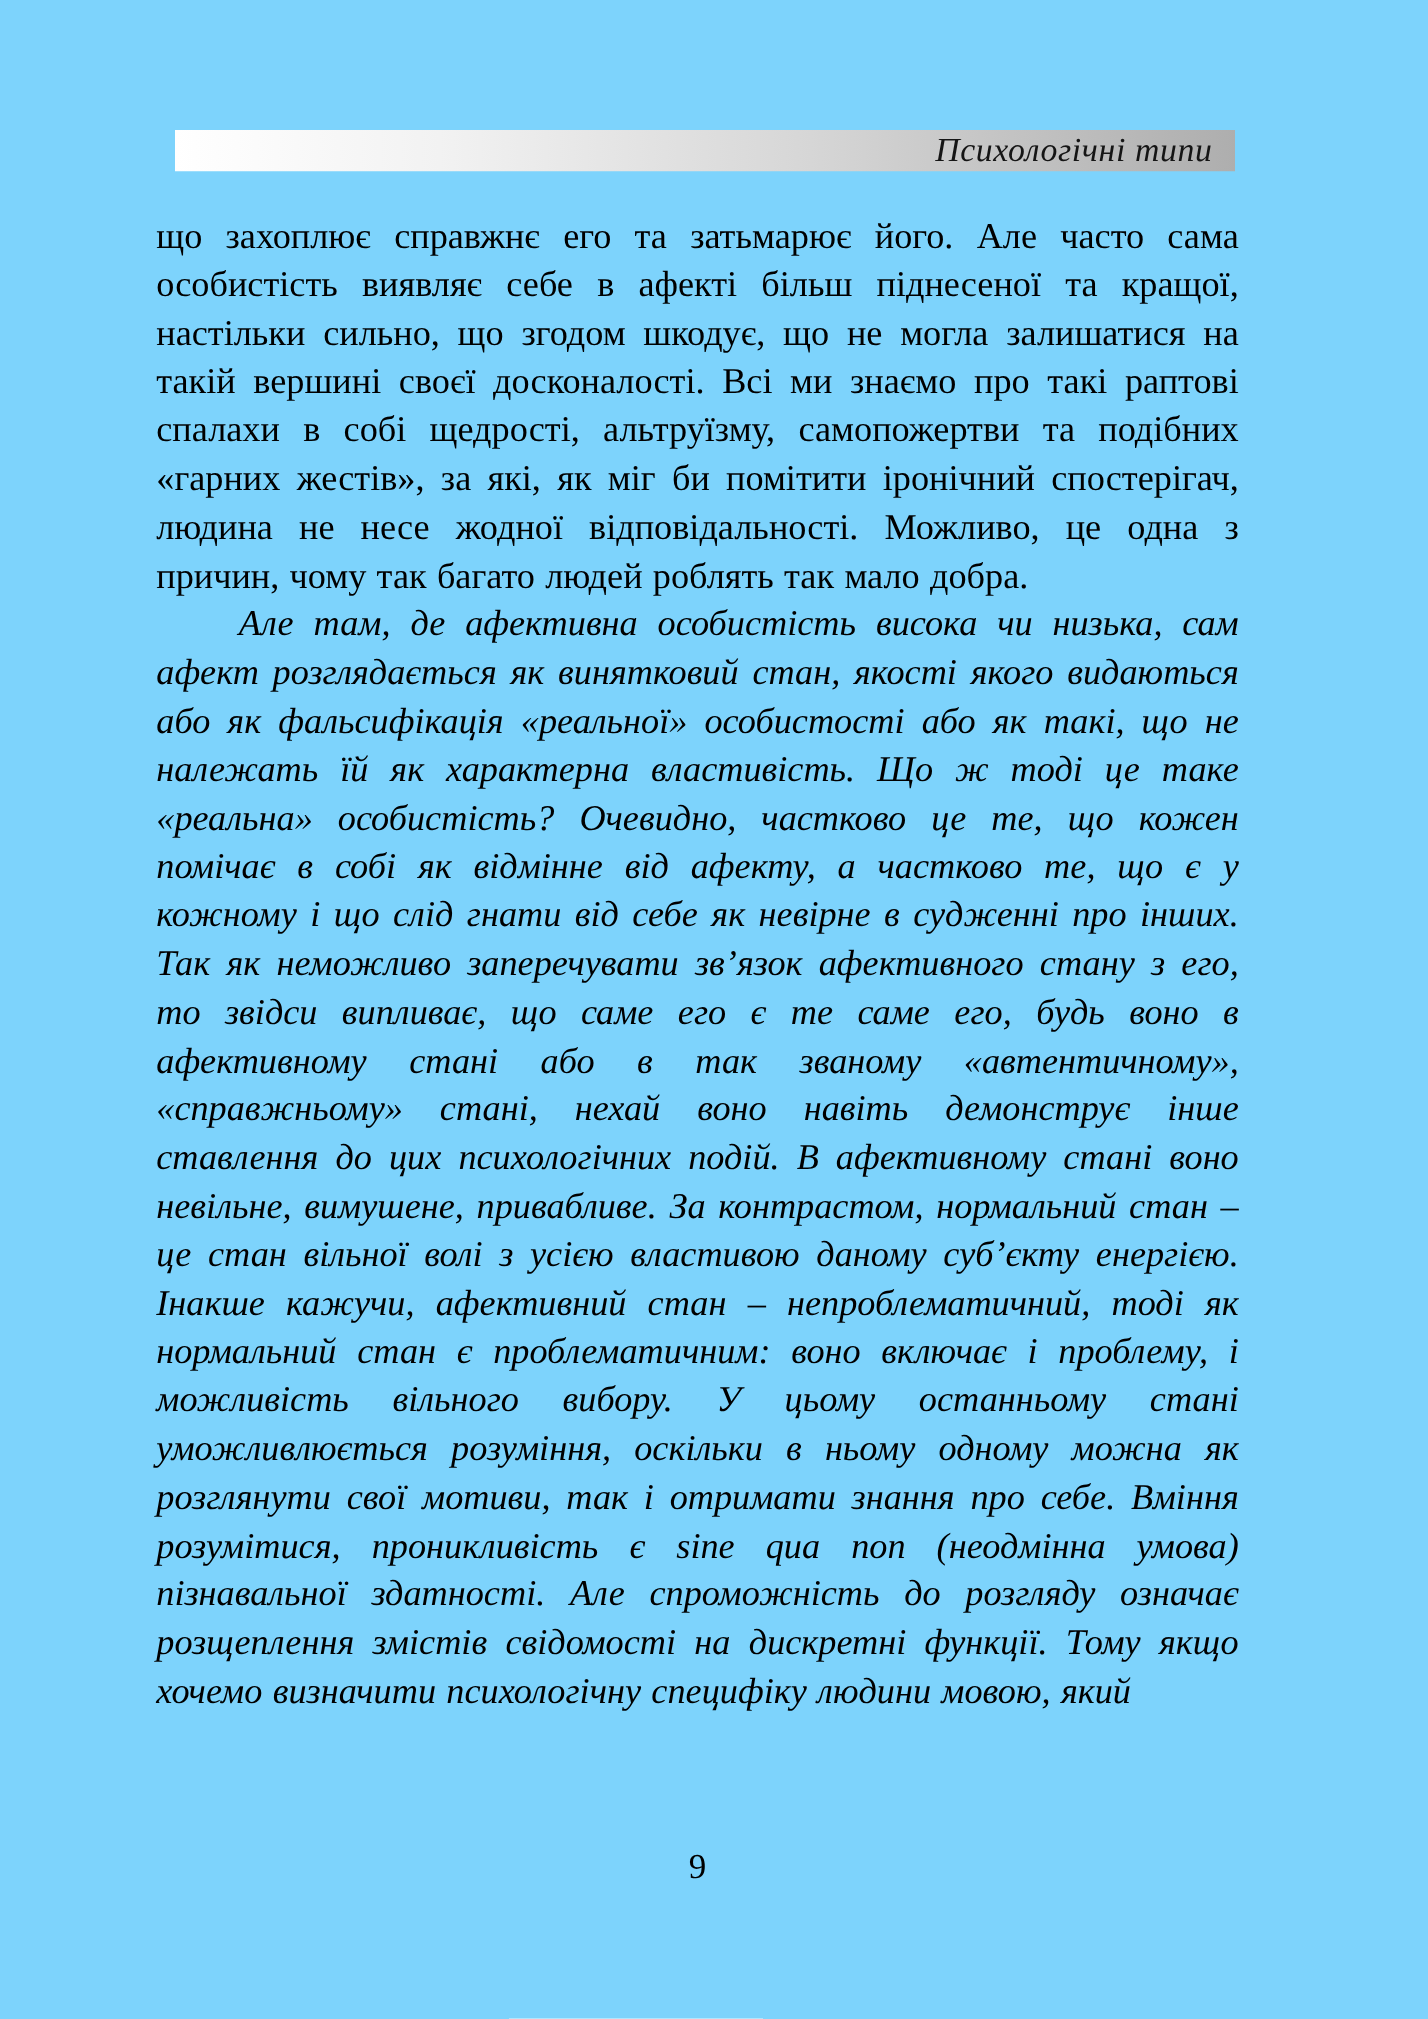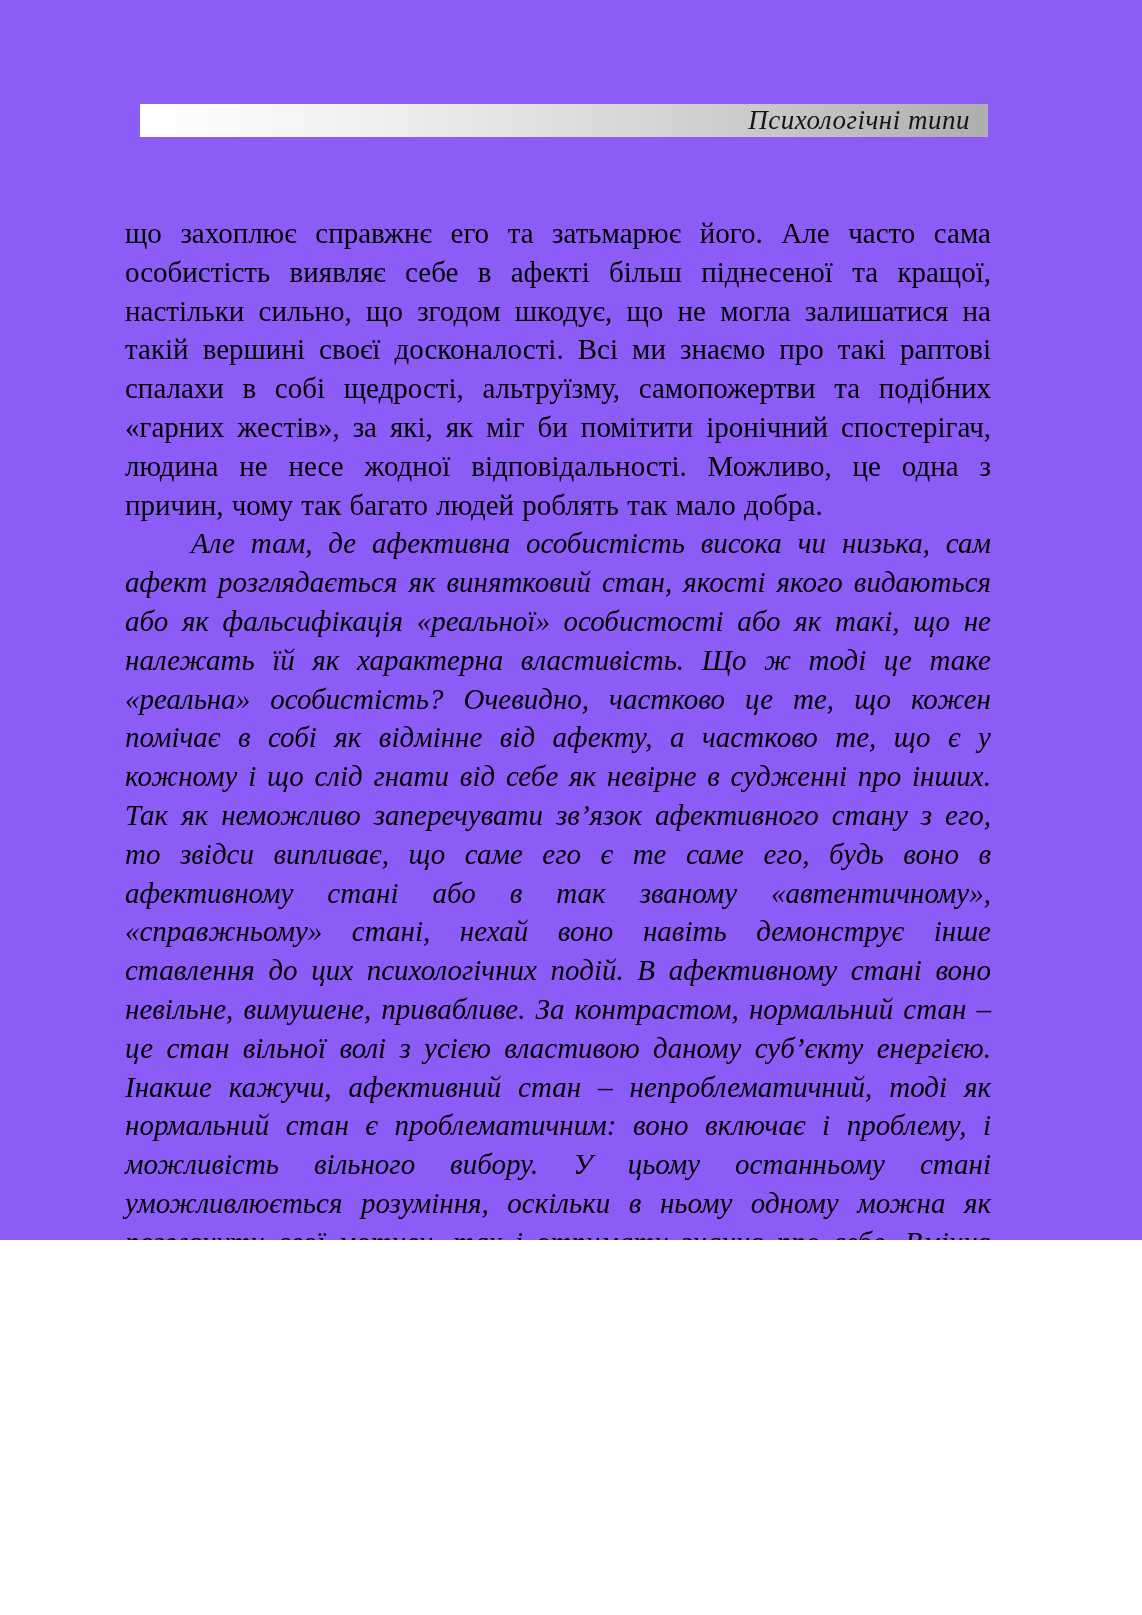--- a/index.html
+++ b/index.html
@@ -3,22 +3,22 @@
 <meta charset="utf-8">
 <style>
   html, body {
     margin: 0;
     padding: 0;
     background: #ffffff;
   }
   .page {
     position: relative;
     width: 1142px;
-    height: 1240px;
-    background: #8b5cf6;
+    height: 1615px;
+    background: #7dd3fc;
     font-family: "Liberation Serif", "DejaVu Serif", serif;
     color: #000000;
     overflow: hidden;
     box-sizing: border-box;
   }
   .running-head {
     position: absolute;
     top: 104px;
     left: 140px;
     width: 848px;
@@ -35,21 +35,20 @@
     font-size: 27px;
     letter-spacing: 0.5px;
     color: #151515;
     white-space: nowrap;
   }
   .body-text {
     position: absolute;
     top: 170px;
     left: 125px;
     width: 866px;
-    margin-top: 44px;
   }
   .para {
     margin: 0;
     font-size: 29px;
     line-height: 38.8px;
     text-align: justify;
     word-spacing: 1px;
   }
   .para.indent {
     text-indent: 66px;

